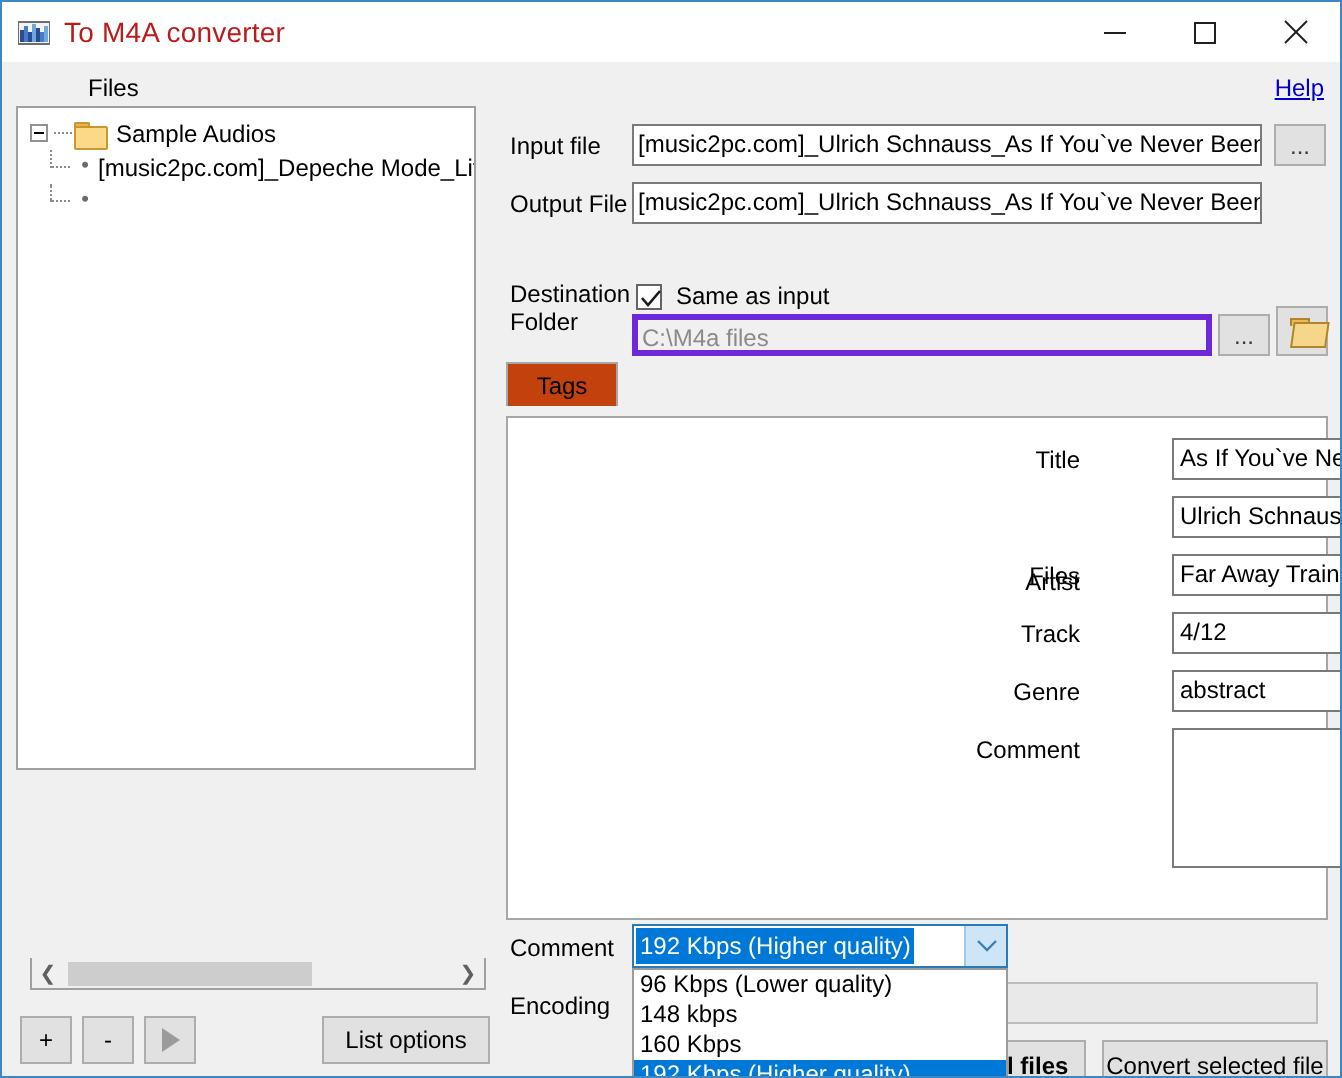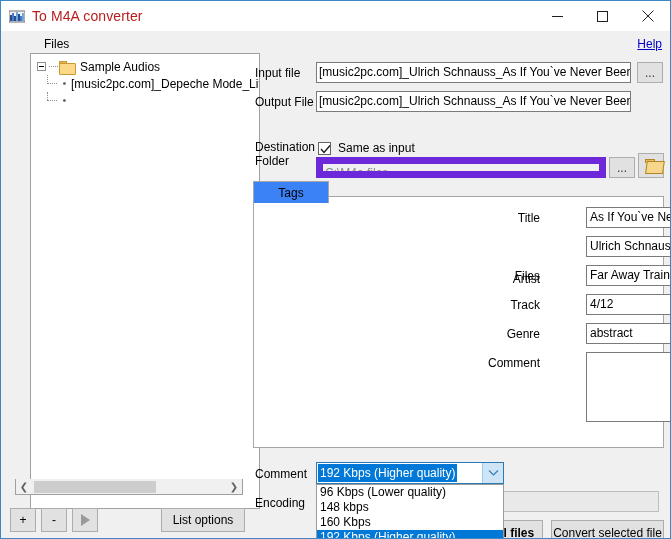--- a/index.html
+++ b/index.html
@@ -52,22 +52,22 @@
   }
 
   .lbl { font-size: 12px; color: #000; }
 
   
   #files-label { position: absolute; left: 9px; top: 6px; margin-left: 34px; }
 
   
   #tree {
     position: absolute;
-    left: 29px; top: 22px;
-    width: 230px; height: 456px;
+    left: 7px; top: 22px;
+    width: 230px; height: 332px;
     background: #fff;
     border: 1px solid #a0a0a0;
     overflow: hidden;
   }
   .tree-row {
     height: 17px;
     display: flex; align-items: center;
     white-space: nowrap;
     font-size: 12px;
     padding-left: 6px;
@@ -206,21 +206,21 @@
   #chk-same {
     position: absolute; left: 317px; top: 111px;
     width: 13px; height: 13px;
     border: 1px solid #646464; background: #fff;
   }
   #chk-same svg { position: absolute; left: 1px; top: 1px; }
   #lbl-same { left: 337px; top: 110px; }
 
   #tb-dest {
     left: 315px; top: 126px; width: 290px; height: 21px;
-    background: #f0f0f0; border: 7px solid #6d28d9; color: #8a8a8a;
+    background: #f0f0f0; border: 3px solid #6d28d9; color: #8a8a8a;
   }
   #btn-dest { left: 608px; top: 126px; width: 26px; height: 21px; }
   #btn-destfolder {
     position: absolute; left: 637px; top: 122px; width: 26px; height: 25px;
     background: #e1e1e1; border: 1px solid #adadad;
     display:flex; align-items:center; justify-content:center;
   }
   .openfolder {
     width: 17px; height: 13px; position: relative;
   }
@@ -230,30 +230,30 @@
   }
   .openfolder::after{
     content:""; position:absolute; left:0; top:2px; width:16px; height:11px;
     background:#f6d68a; border:1px solid #b08626;
     transform: skewX(-8deg); transform-origin: bottom left;
   }
 
   
   #tab-header {
     position: absolute; left: 252px; top: 150px;
-    width: 76px; height: 22px;
-    background: #3b82f6;
+    width: 56px; height: 22px;
+    background: #c2410c;
     border: 1px solid #a6a6a6;
     border-bottom: none;
     display:flex; align-items:center; justify-content:center;
     font-size: 12px;
     z-index: 3;
   }
   #tab-panel {
-    position: absolute; left: 252px; top: 165px;
+    position: absolute; left: 252px; top: 177px;
     width: 411px; height: 252px;
     background: #fff;
     border: 1px solid #a6a6a6;
     z-index: 2;
   }
 
   .tf-label { position: absolute; font-size: 12px; text-align: right; }
   .tf {
     position: absolute; background: #fff; border: 1px solid #7a7a7a;
     font-size: 12px; line-height: 19px; padding: 0 3px; color:#000;

